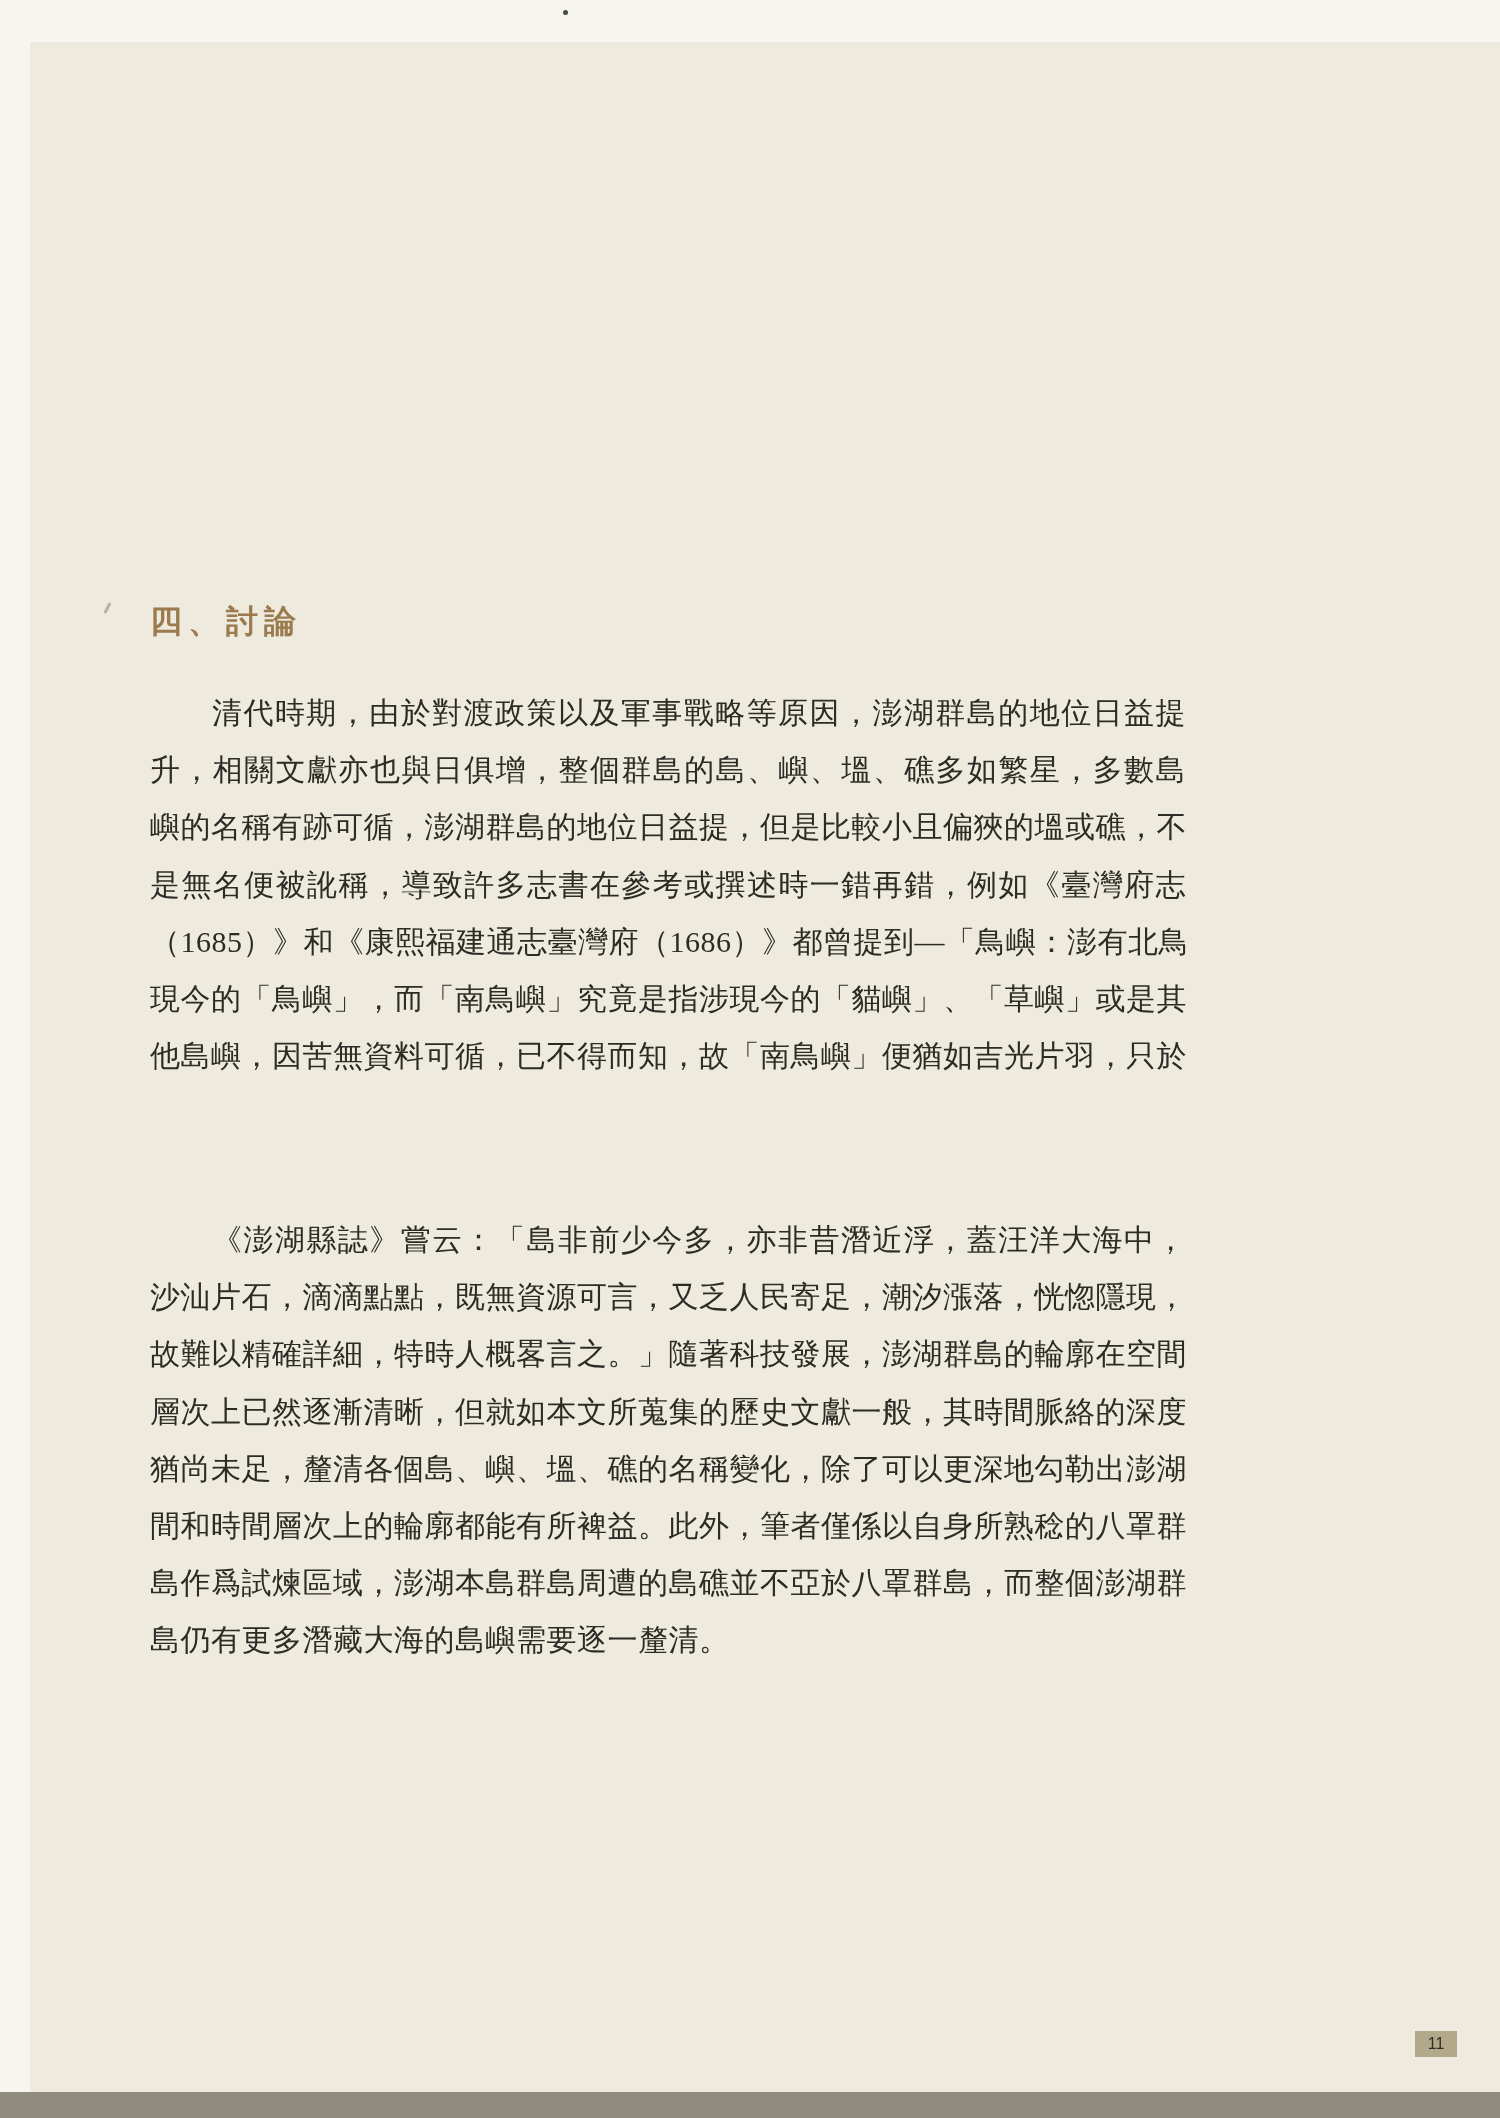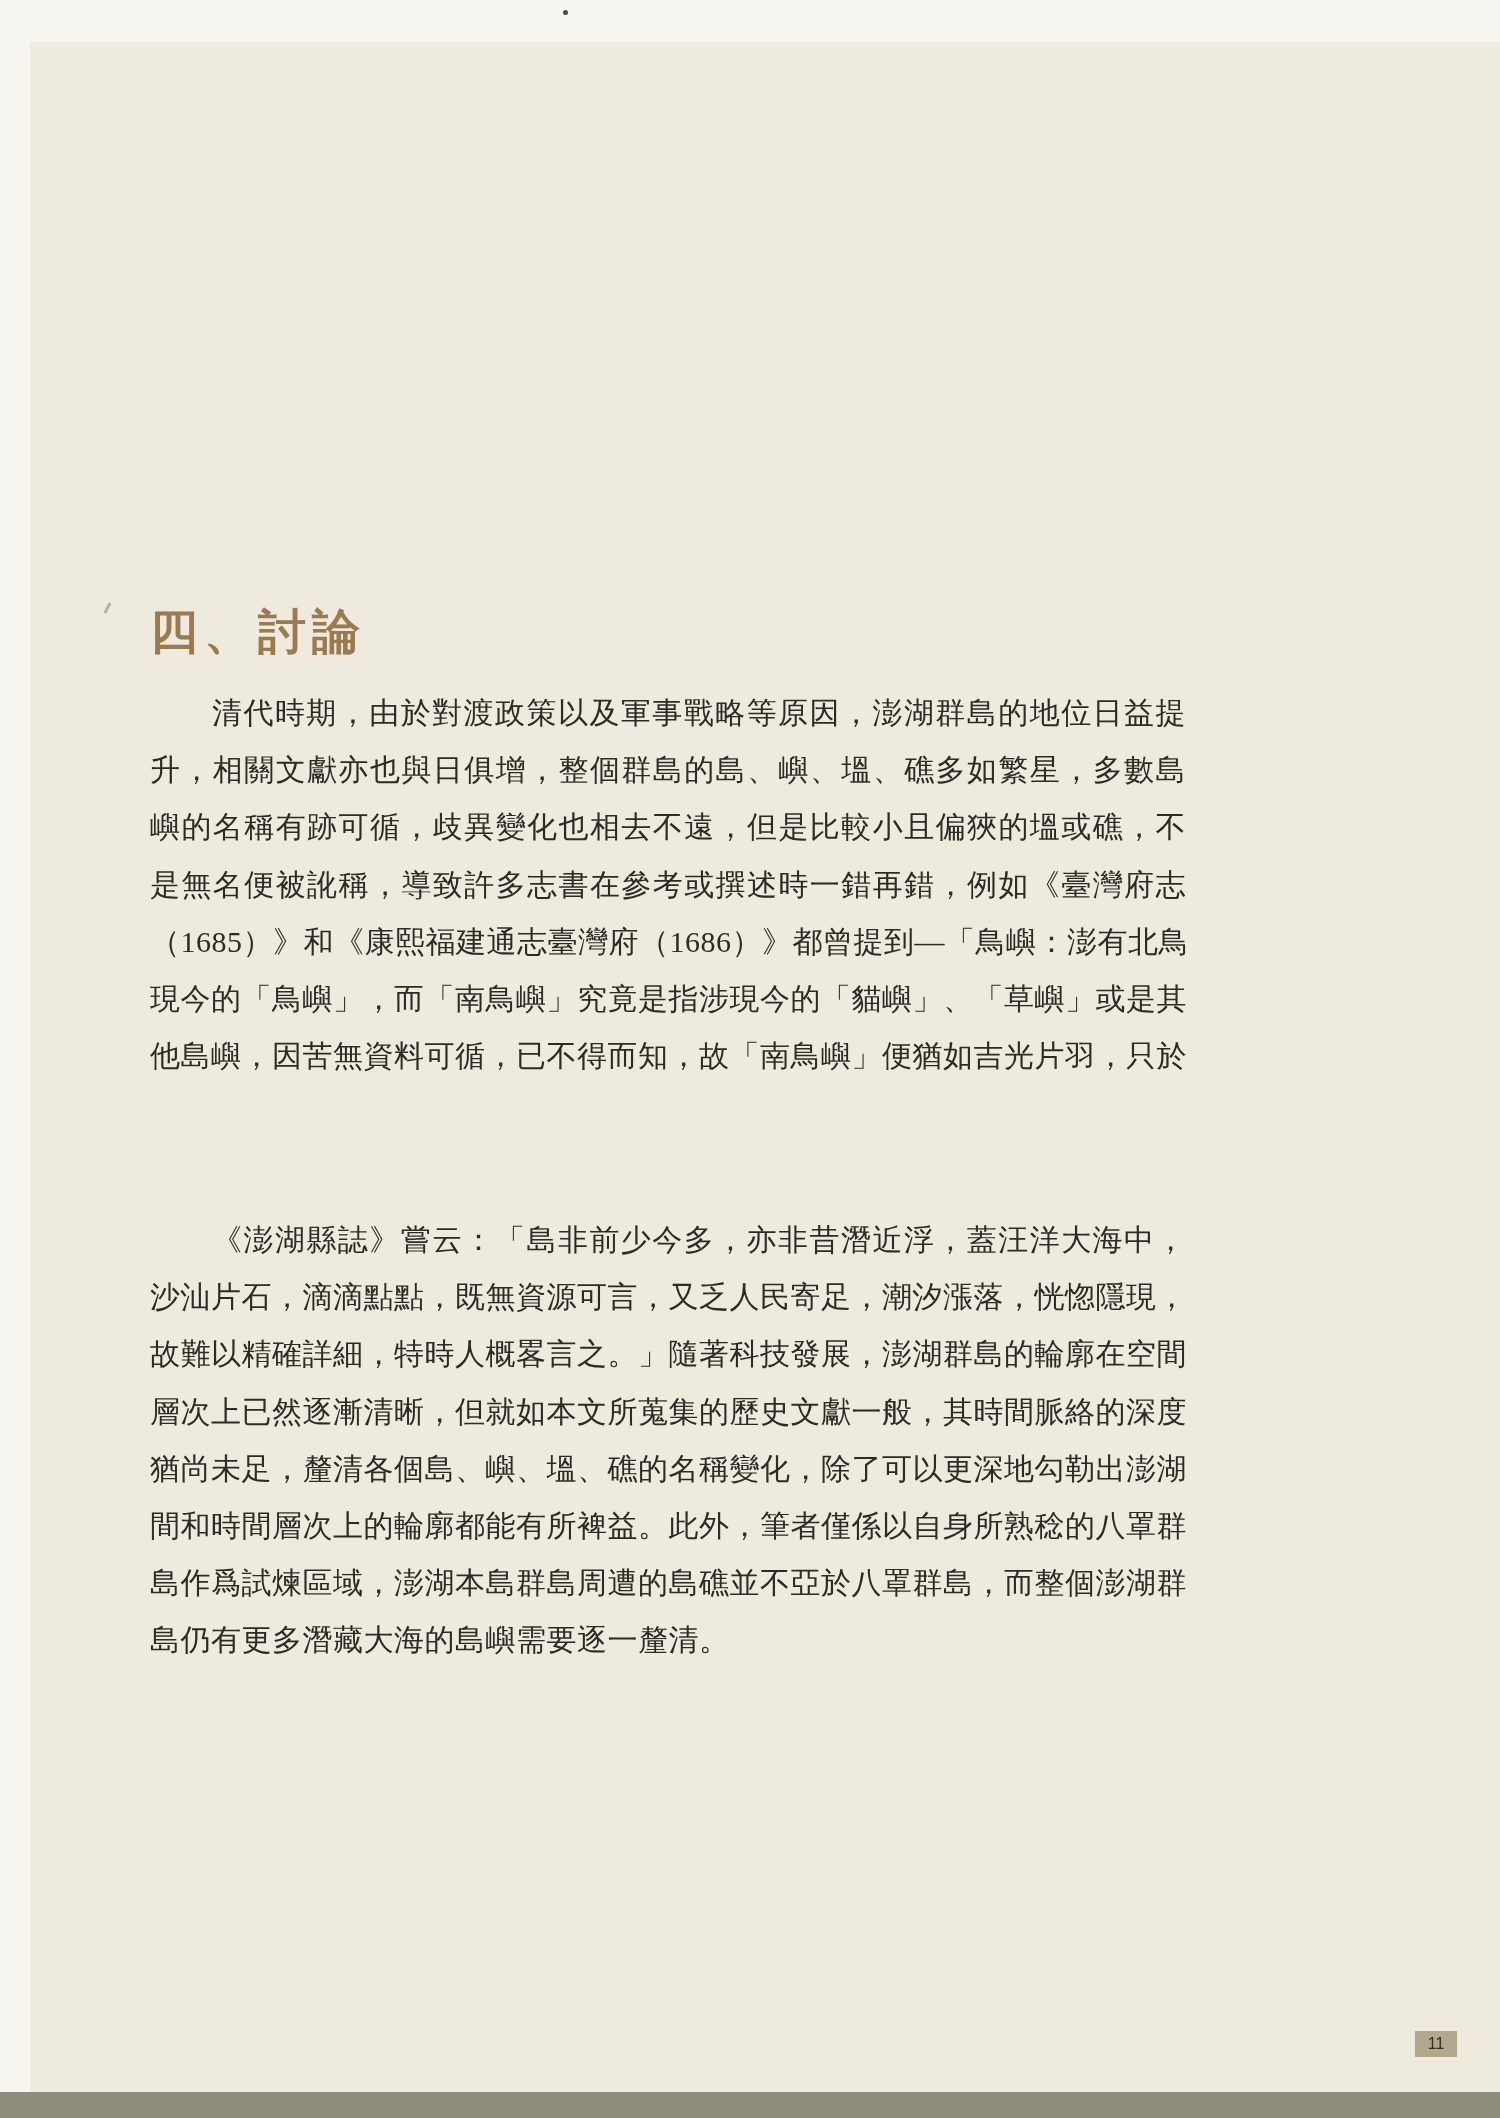--- a/index.html
+++ b/index.html
@@ -57,21 +57,21 @@
     text-align-last:justify;
     white-space:nowrap;
   }
   .line.short{ text-align-last:left; }
   .line.indent{ text-indent:62px; }
   #para-top{ top:265px; }
   #heading-block{
     position:absolute; left:150px; top:600px;
     font-family:"Liberation Sans","DejaVu Sans",sans-serif;
     font-weight:bold;
-    font-size:48px;
+    font-size:32px;
     letter-spacing:6px;
     color:var(--heading-color);
     text-align:center;
   }
   #para-1{ top:684px; }
   #para-2{ top:1211px; }
   #para-3{ top:1797px; }
   .page-number-badge{
     position:absolute;
     left:1415px; top:2031px;
@@ -91,21 +91,21 @@
   <div class="paper"></div>
   <div class="speck"></div>
   <div class="smudge"></div>
 
 
   <div id="heading-block">四、討論</div>
 
   <div class="textcol" id="para-1">
       <div class="line indent">清代時期，由於對渡政策以及軍事戰略等原因，澎湖群島的地位日益提</div>
       <div class="line">升，相關文獻亦也與日俱增，整個群島的島、嶼、塭、礁多如繁星，多數島</div>
-      <div class="line">嶼的名稱有跡可循，歧異變化也相去不遠，但是比較小且偏狹的塭或礁，不</div>
+      <div class="line">嶼的名稱有跡可循，澎湖群島的地位日益提，但是比較小且偏狹的塭或礁，不</div>
       <div class="line">是無名便被訛稱，導致許多志書在參考或撰述時一錯再錯，例如《臺灣府志</div>
       <div class="line">（1685）》和《康熙福建通志臺灣府（1686）》都曾提到—「鳥嶼：澎有北鳥</div>
       <div class="line">現今的「鳥嶼」，而「南鳥嶼」究竟是指涉現今的「貓嶼」、「草嶼」或是其</div>
       <div class="line">他島嶼，因苦無資料可循，已不得而知，故「南鳥嶼」便猶如吉光片羽，只於</div>
     </div>
 
   <div class="textcol" id="para-2">
       <div class="line indent">《澎湖縣誌》嘗云：「島非前少今多，亦非昔潛近浮，蓋汪洋大海中，</div>
       <div class="line">沙汕片石，滴滴點點，既無資源可言，又乏人民寄足，潮汐漲落，恍惚隱現，</div>
       <div class="line">故難以精確詳細，特時人概畧言之。」隨著科技發展，澎湖群島的輪廓在空間</div>

